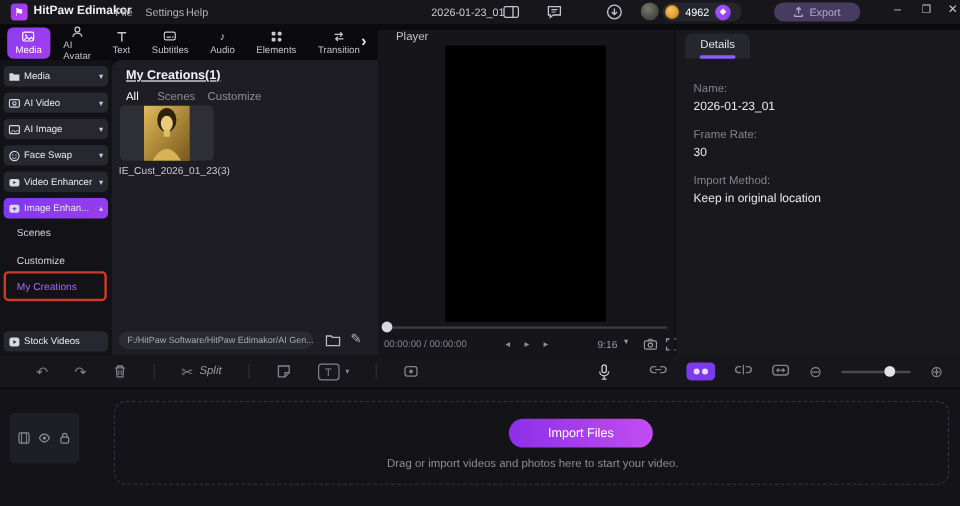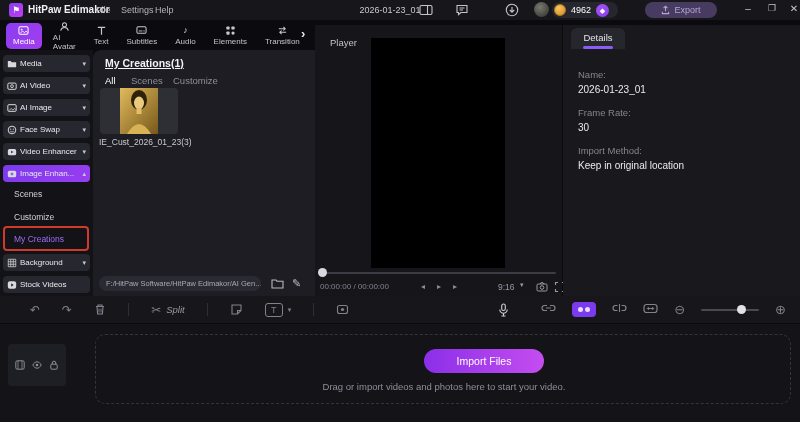--- a/index.html
+++ b/index.html
@@ -53,21 +53,21 @@
   .lib-underline { position:absolute; left:12px; top:39px; width:15px; height:2.5px; background:#8b5cf6; border-radius:2px; }
   .thumb-card { position:absolute; left:7px; top:38px; width:78px; height:46px; background:#2e2e35; border-radius:4px; overflow:hidden; }
   .thumb-img { position:absolute; left:20px; top:0; width:38px; height:46px; }
   .thumb-label { position:absolute; left:6px; top:87px; font-size:8.5px; color:#c9c9d1; }
   .path-pill { position:absolute; left:6px; top:226px; width:162px; height:15px; background:#2a2a32; border-radius:8px; font-size:7.5px; color:#a9a9b3; line-height:15px; padding:0 7px; white-space:nowrap; overflow:hidden; }
   .path-ic { position:absolute; top:227px; width:13px; height:13px; color:#b9b9c2; }
   .pi-folder{left:178px;} .pi-pencil{left:199px; font-size:11px; line-height:13px;}
 
   
   .player { position:absolute; left:315px; top:25px; width:247px; height:271px; background:#15151a; }
-  .player-title { position:absolute; left:15px; top:12px; font-size:9.5px; color:#c2c2ca; }
+  .player-title { position:absolute; left:15px; top:0; font-size:9.5px; color:#c2c2ca; }
   .video { position:absolute; left:56px; top:13px; width:134px; height:230px; background:#000; }
   .seek { position:absolute; left:6px; top:247px; width:235px; height:2px; background:#3c3c45; border-radius:1px; }
   .seek-knob { position:absolute; left:3px; top:243px; width:9px; height:9px; border-radius:50%; background:#d8d8de; }
   .time-row { position:absolute; left:5px; top:257px; font-size:8px; color:#83838d; }
   .pc { position:absolute; top:257px; font-size:8px; color:#8c8c96; }
   .pc-prev{left:106px;} .pc-play{left:122px;} .pc-next{left:138px;}
   .ratio { position:absolute; left:183px; top:257px; font-size:8.5px; color:#9a9aa4; }
   .ratio-caret { position:absolute; left:205px; top:256px; font-size:7px; color:#9a9aa4; }
   .pl-ic { position:absolute; top:256px; width:12px; height:12px; color:#9a9aa4; }
   .pl-cam{left:221px;} .pl-full{left:239px;}
@@ -287,29 +287,20 @@
       </span>
     <span class="sb-label">Image Enhan...</span>
     <span class="caret">▴</span>
   </div>
 
   <div class="sb-sub" style="top:139px">Scenes</div>
   <div class="sb-sub" style="top:162px">Customize</div>
   <div class="sb-sub selected" style="top:184px">My Creations</div>
   <div class="hl-box"></div>
 
-  <div class="sb-item" style="top:204px">
-    <span class="sb-ic">
-        <svg viewBox="0 0 12 12">
-          <path d="M1.5 1.5h9v9h-9zM4.5 1.5v9M7.5 1.5v9M1.5 4.5h9M1.5 7.5h9" fill="none" stroke="currentColor" stroke-width="0.9"></path>
-        </svg>
-      </span>
-    <span class="sb-label">Background</span>
-    <span class="caret">▾</span>
-  </div>
   <div class="sb-item" style="top:226px">
     <span class="sb-ic">
         <svg viewBox="0 0 12 12">
           <rect x="1" y="1.5" width="10" height="9" rx="2.5" fill="currentColor"></rect>
           <path d="M5 4v4l3-2z" fill="#27272f"></path>
         </svg>
       </span>
     <span class="sb-label">Stock Videos</span>
   </div>
 </div>

